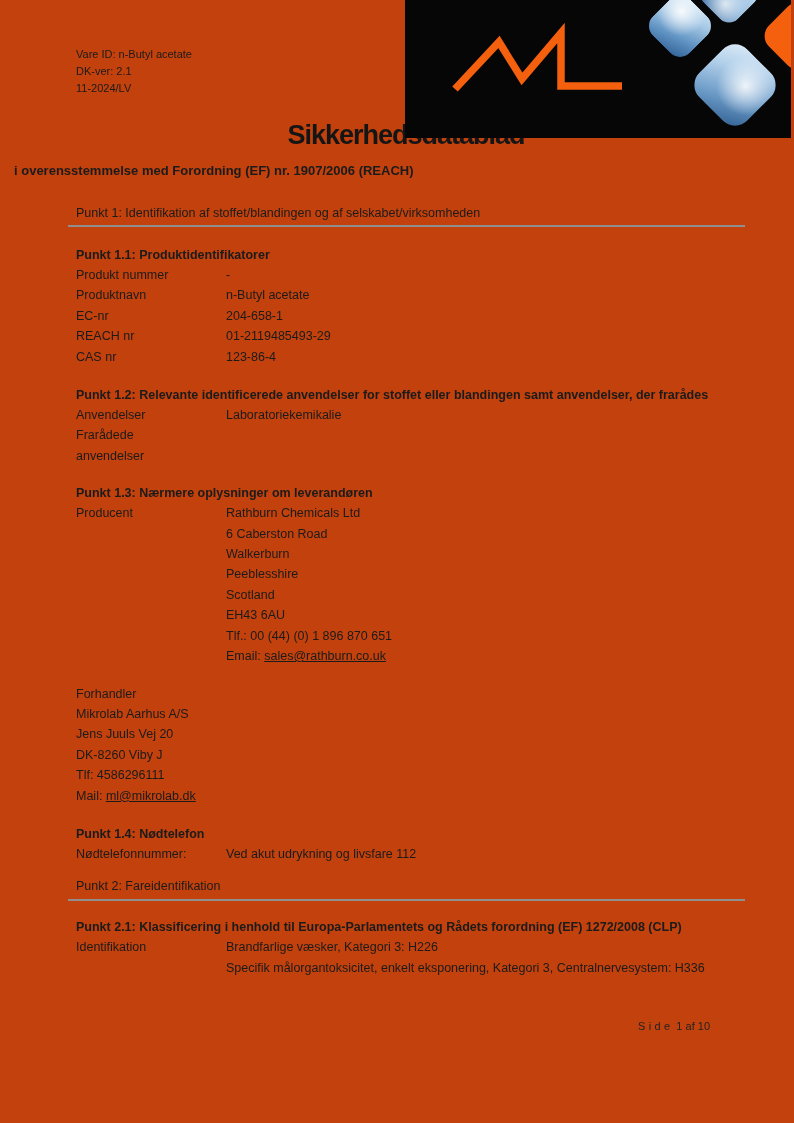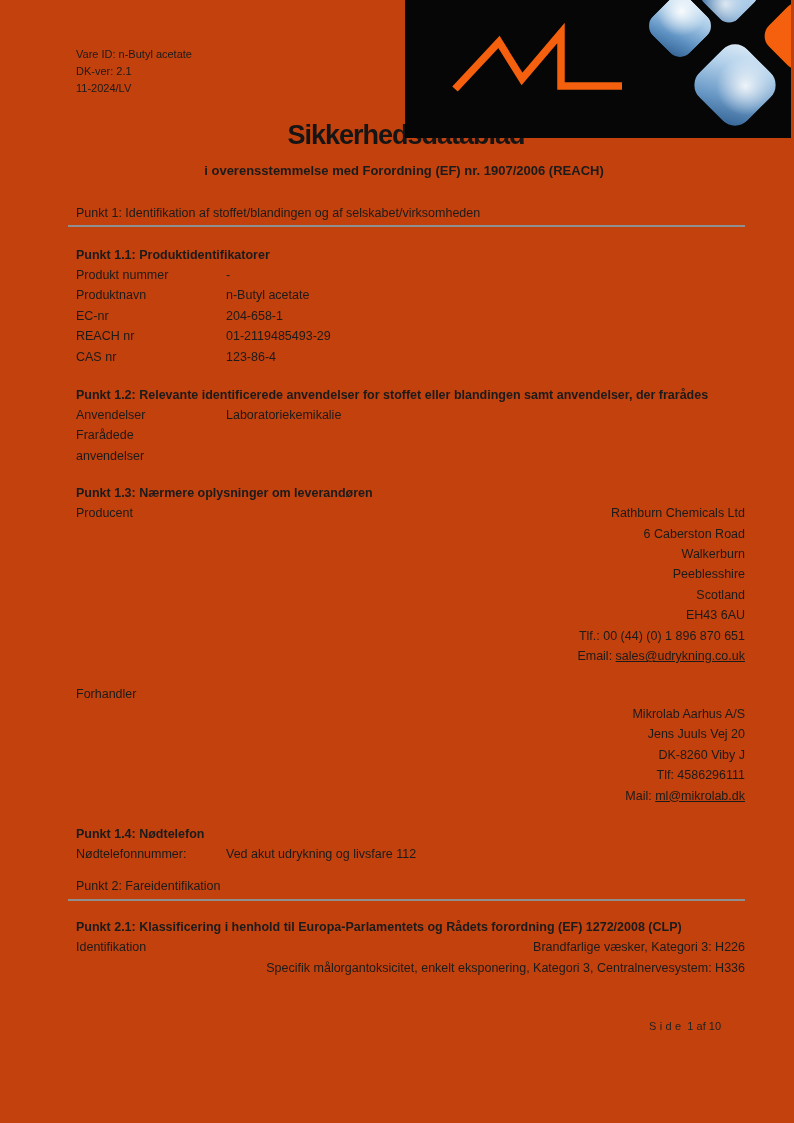--- a/index.html
+++ b/index.html
@@ -14,21 +14,21 @@
   .doc-info { position:absolute; left:76px; top:46px; font-size:11px; line-height:17px; }
 
   
   .page-title {
     position:absolute; top:120px; left:0; width:100%; box-sizing:border-box;
     padding-left:18px; text-align:center; font-size:27px; font-weight:bold;
     letter-spacing:-1px; z-index:1; color:#151515;
   }
   .subtitle {
     position:absolute; top:163px; left:0; width:100%; box-sizing:border-box;
-    padding-left:14px; text-align:center; font-size:13px; font-weight:bold; z-index:1;
+    padding-left:14px; font-size:13px; font-weight:bold; z-index:1;
   }
 
   
   .banner {
     position:absolute; left:405px; top:0; width:386px; height:138px;
     background:#060606; z-index:2; overflow:hidden;
   }
   .logo-svg { position:absolute; left:0; top:0; }
   .tile { position:absolute; transform:rotate(45deg); }
   .photo {
@@ -53,26 +53,26 @@
     font-weight:normal; line-height:16px; padding:0 0 4px 8px;
     border-bottom:2px solid #8f8f8f; white-space:nowrap;
   }
   .section-bar.second { margin-top:14px; padding-bottom:5px; }
   .subheading { font-weight:bold; line-height:20px; padding-left:8px; white-space:nowrap; }
   .mt18 { margin-top:18px; } .mt17 { margin-top:17px; } .mt16 { margin-top:16px; }
   .kv { display:flex; padding-left:8px; line-height:20.4px; }
   .kv .label { width:150px; flex-shrink:0; }
   .kv .label.wrap { width:110px; margin-right:40px; }
   .kv .value { flex:1; }
-  .vblock div { line-height:20.4px;text-align:right; }
+  .vblock div { line-height:20.4px; }
   .email { color:inherit; text-decoration:underline; cursor:pointer; }
   .gap20 { margin-top:17px;flex-direction:column; }
 
   
-  .footer { position:absolute; top:1020px; right:73px; font-size:11px; z-index:1; color:#222; }
+  .footer { position:absolute; top:1020px; right:84px; font-size:11px; z-index:1; color:#222; }
   .side-label { letter-spacing:0.30em; }
 </style>
 </head>
 <body>
 
 <div class="page">
 
   <div class="doc-info">
     <div>Vare ID: n-Butyl acetate</div>
     <div>DK-ver: 2.1</div>
@@ -132,21 +132,21 @@
     <div class="kv">
       <div class="label">Producent</div>
       <div class="value vblock">
         <div>Rathburn Chemicals Ltd</div>
         <div>6 Caberston Road</div>
         <div>Walkerburn</div>
         <div>Peeblesshire</div>
         <div>Scotland</div>
         <div>EH43 6AU</div>
         <div>Tlf.: 00 (44) (0) 1 896 870 651</div>
-        <div><span>Email: </span><a class="email">sales@udrykning.co.uk</a></div>
+        <div><span>Email: </span><a class="email">sales@rathburn.co.uk</a></div>
       </div>
     </div>
 
     <div class="kv gap20">
       <div class="label">Forhandler</div>
       <div class="value vblock">
         <div>Mikrolab Aarhus A/S</div>
         <div>Jens Juuls Vej 20</div>
         <div>DK-8260 Viby J</div>
         <div>Tlf: 4586296111</div>

